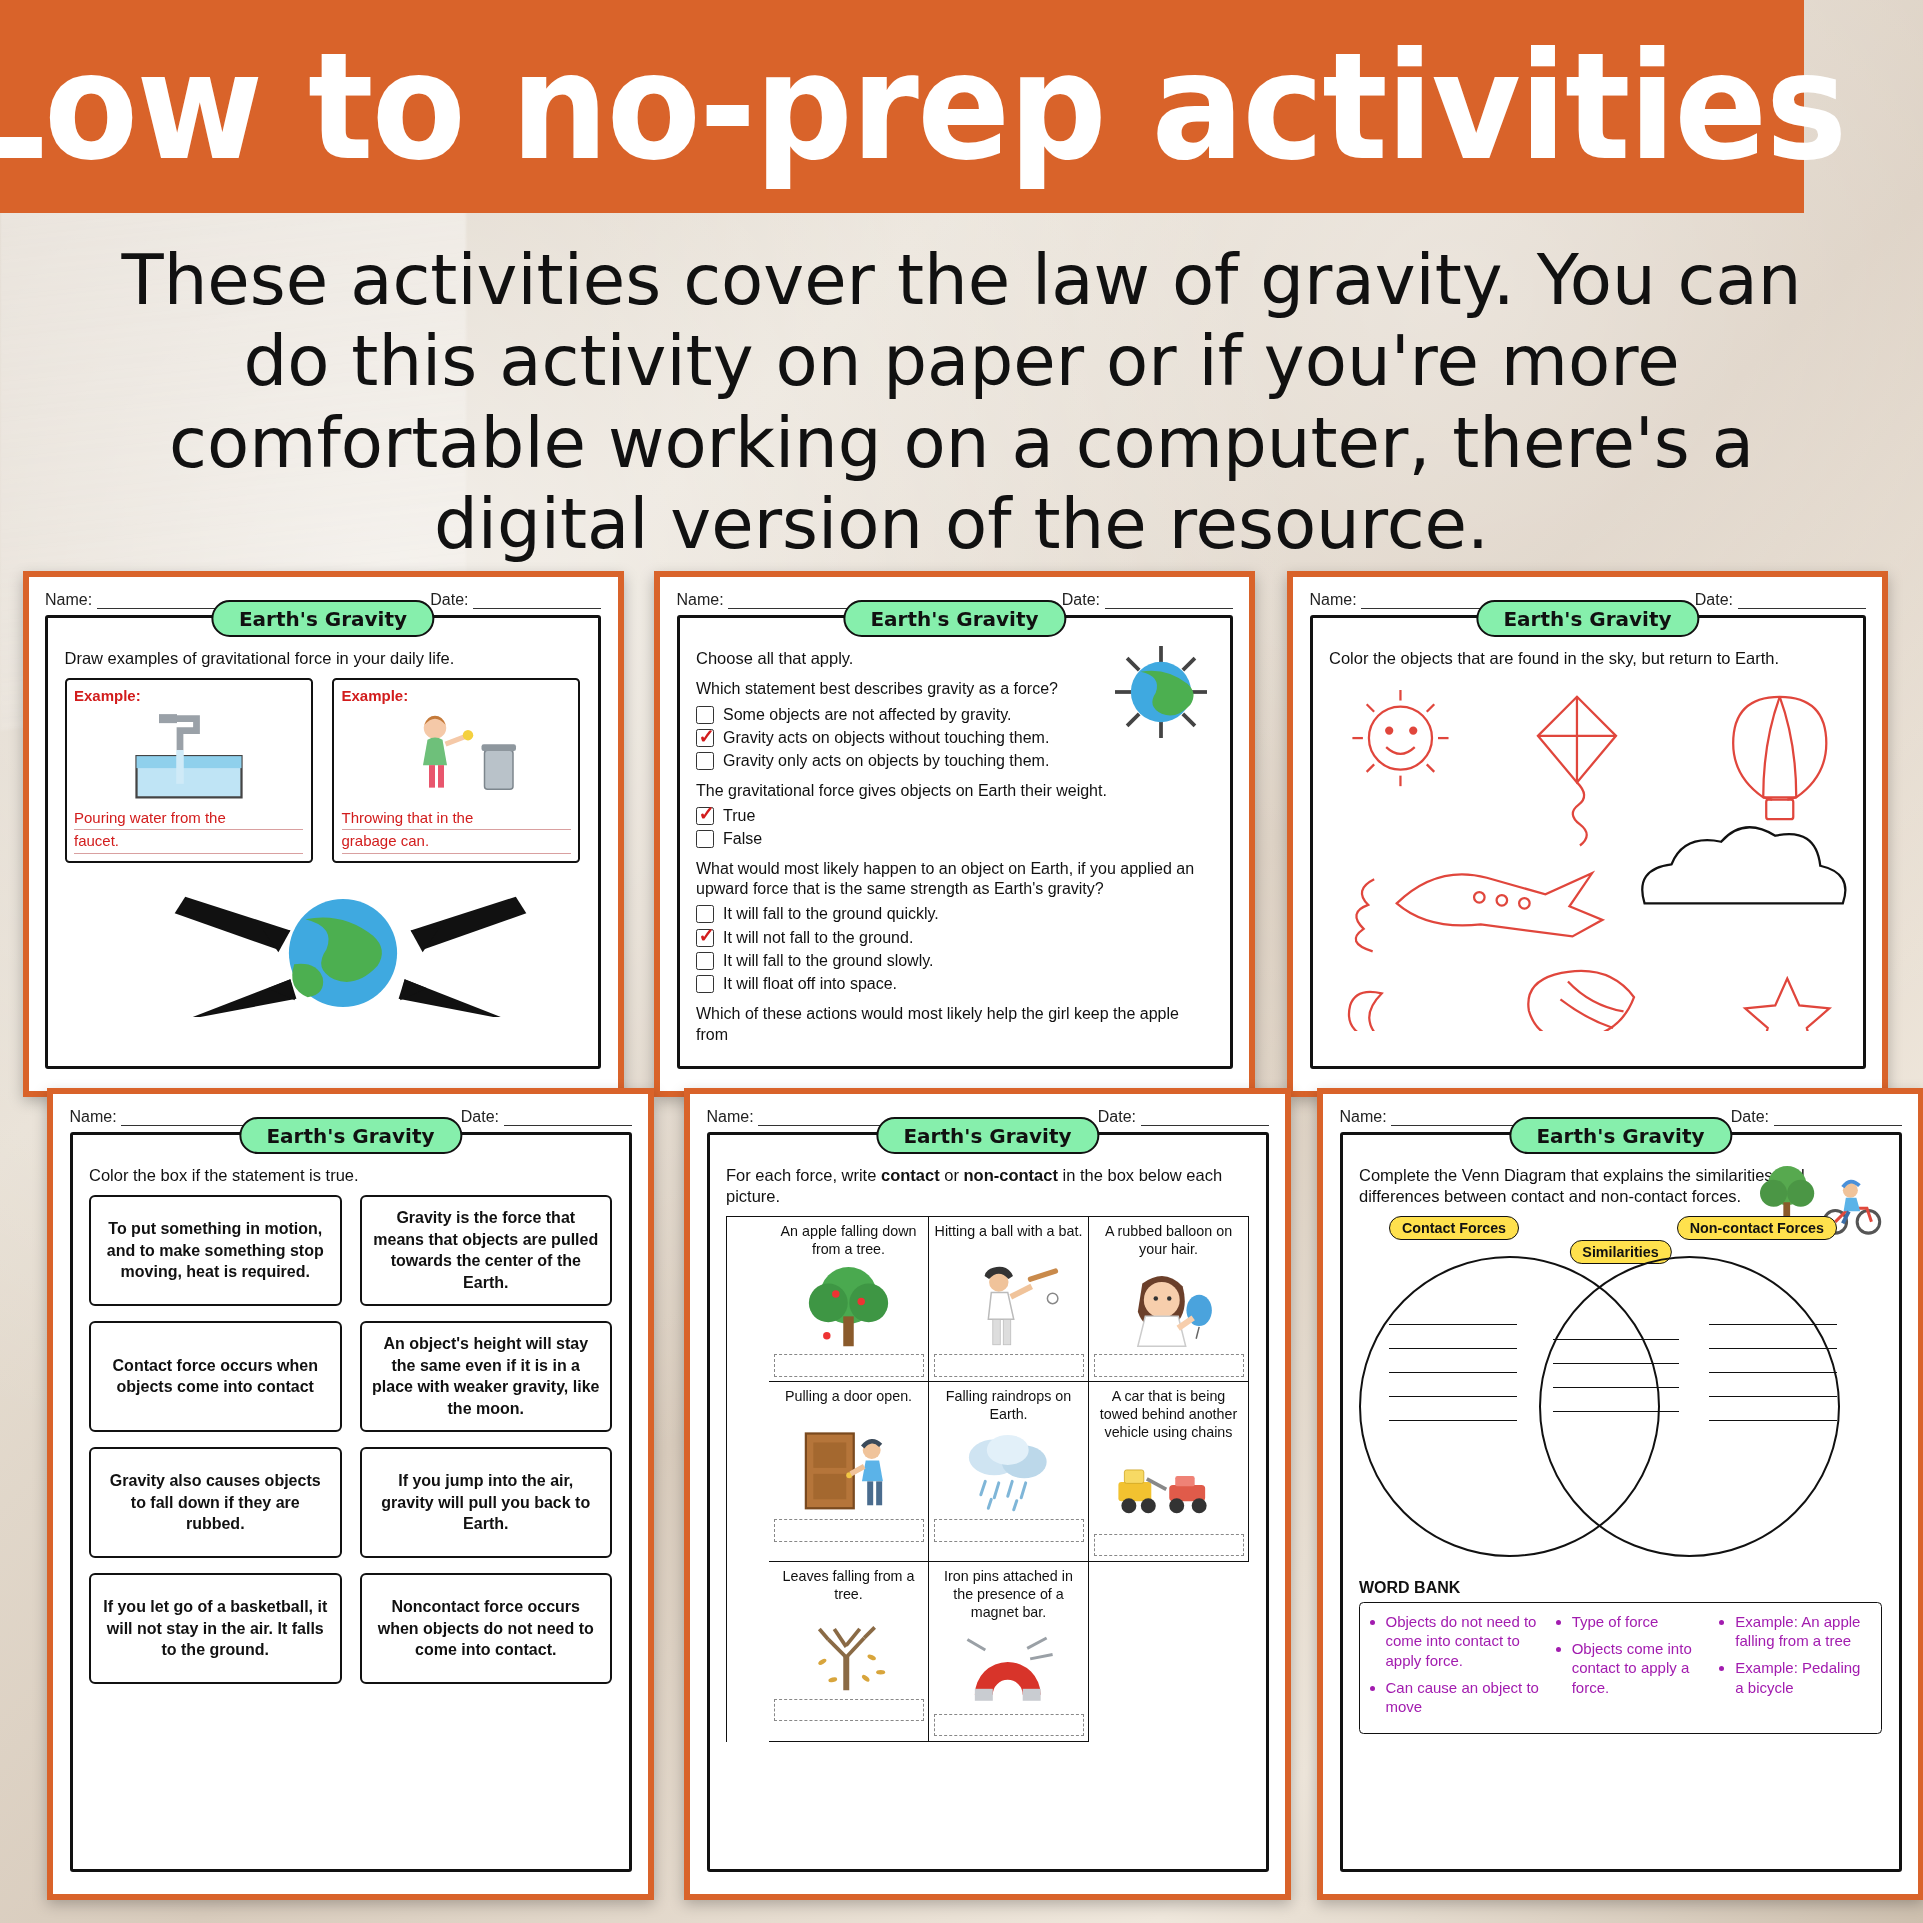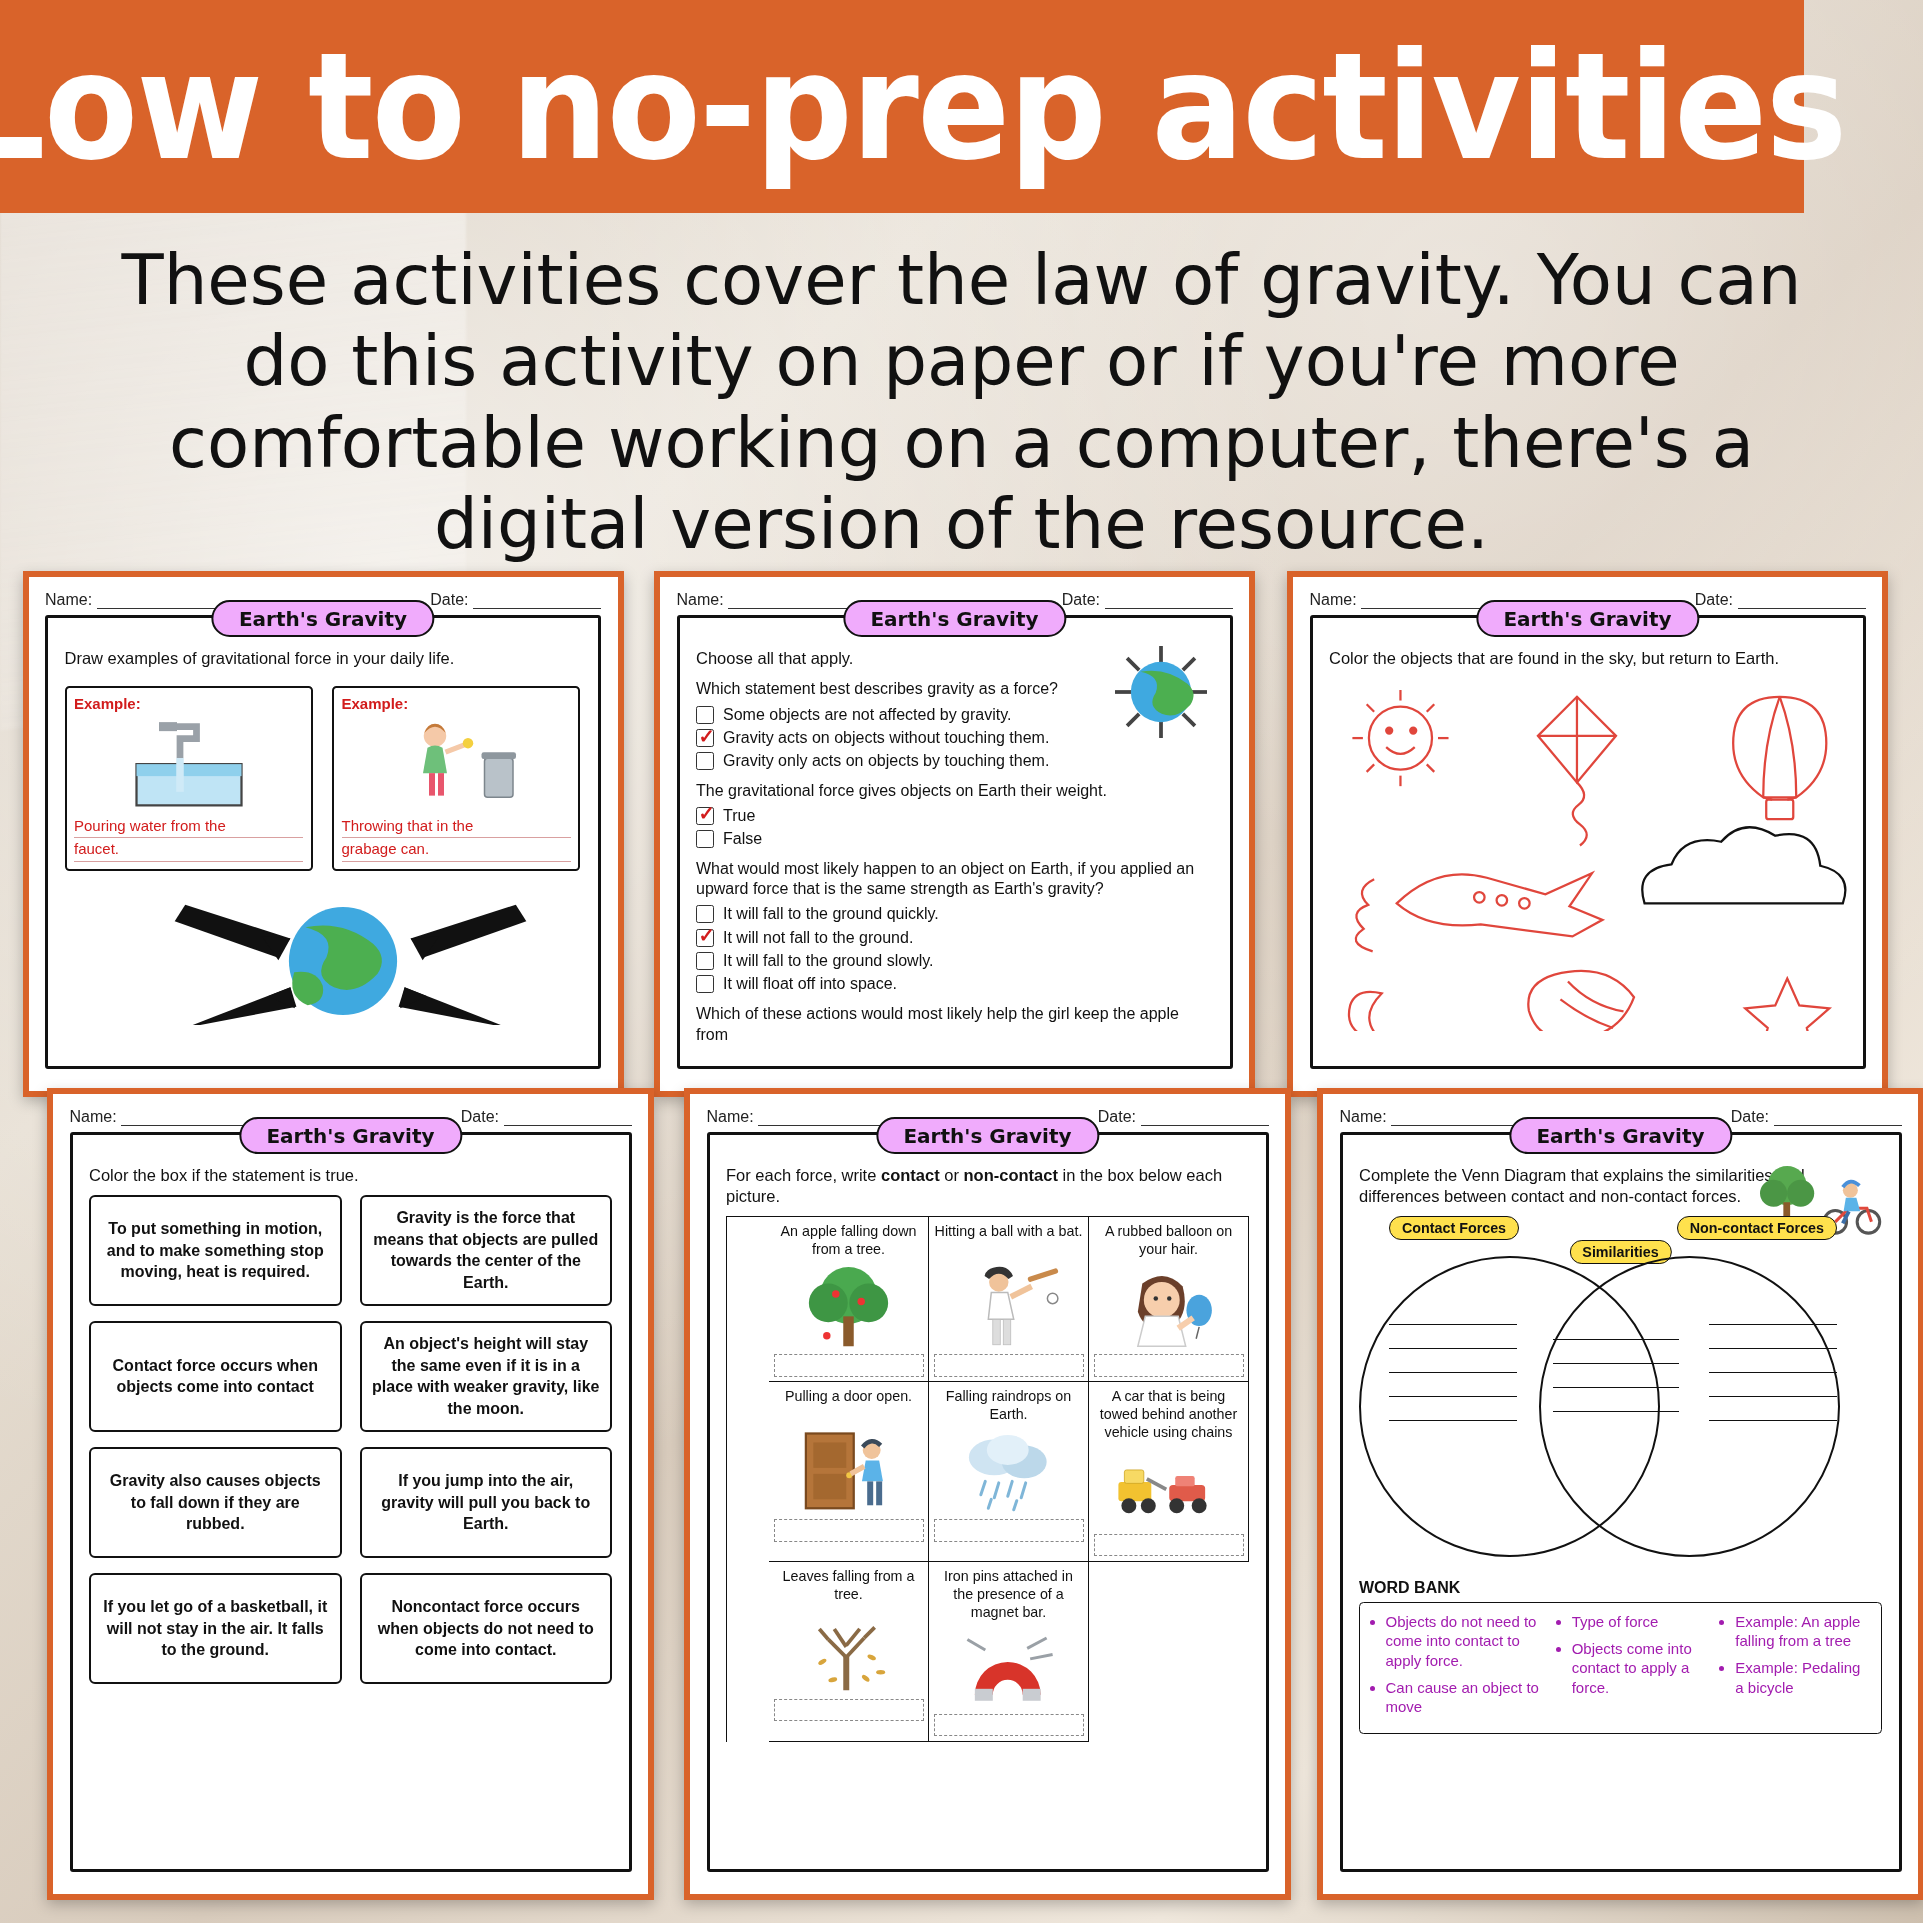--- a/index.html
+++ b/index.html
@@ -72,32 +72,32 @@
   .rule{ display:inline-block; border-bottom:1.1px solid #333; }
   .inner{
     border:3px solid #111;
     border-radius:3px;
     height:calc(100% - 33px);
     padding:30px 16.5px 12px;
     position:relative;
   }
   .pill{
     position:absolute; left:50%; top:-17.3px; transform:translateX(-50%);
-    background:#f0abfc; border:2.3px solid #111; border-radius:19.5px;
+    background:#86efac; border:2.3px solid #111; border-radius:19.5px;
     padding:4.5px 25.6px;
     font-size:20px; font-weight:700; color:#111;
     white-space:nowrap;
     font-family:"DejaVu Sans", sans-serif;
   }
   .prompt{ font-size:16.5px; color:#111; line-height:1.3; margin-bottom:9px; }
 
   
   #sheet1{ left:22.5px; top:571px; width:601px; height:526px; }
   .ex-row{ display:flex; gap:19.5px; }
-  .ex-card{ width:248px; border:2.3px solid #111; border-radius:4.5px; padding:7.5px;margin-top:8px; }
+  .ex-card{ width:248px; border:2.3px solid #111; border-radius:4.5px; padding:7.5px; }
   .ex-label{ color:#d21c1c; font-weight:700; font-size:15px; margin-bottom:4.5px; }
   .ex-art{ height:98px; display:flex; align-items:center; justify-content:center; }
   .ex-text{ color:#d21c1c; font-size:15px; line-height:1.5; }
   .ex-text span{ display:block; border-bottom:1.1px solid #d9a0a0; }
   .earth-wrap{ position:relative; height:143px; margin-top:10.5px; }
 
   
   #sheet2{ left:654px; top:571px; width:601px; height:526px; }
   .q{ font-size:16px; color:#111; margin:10.5px 0 4.5px; line-height:1.3; }
   .opt{ display:flex; align-items:center; gap:9px; font-size:16px; color:#111; margin:5.3px 0; }

